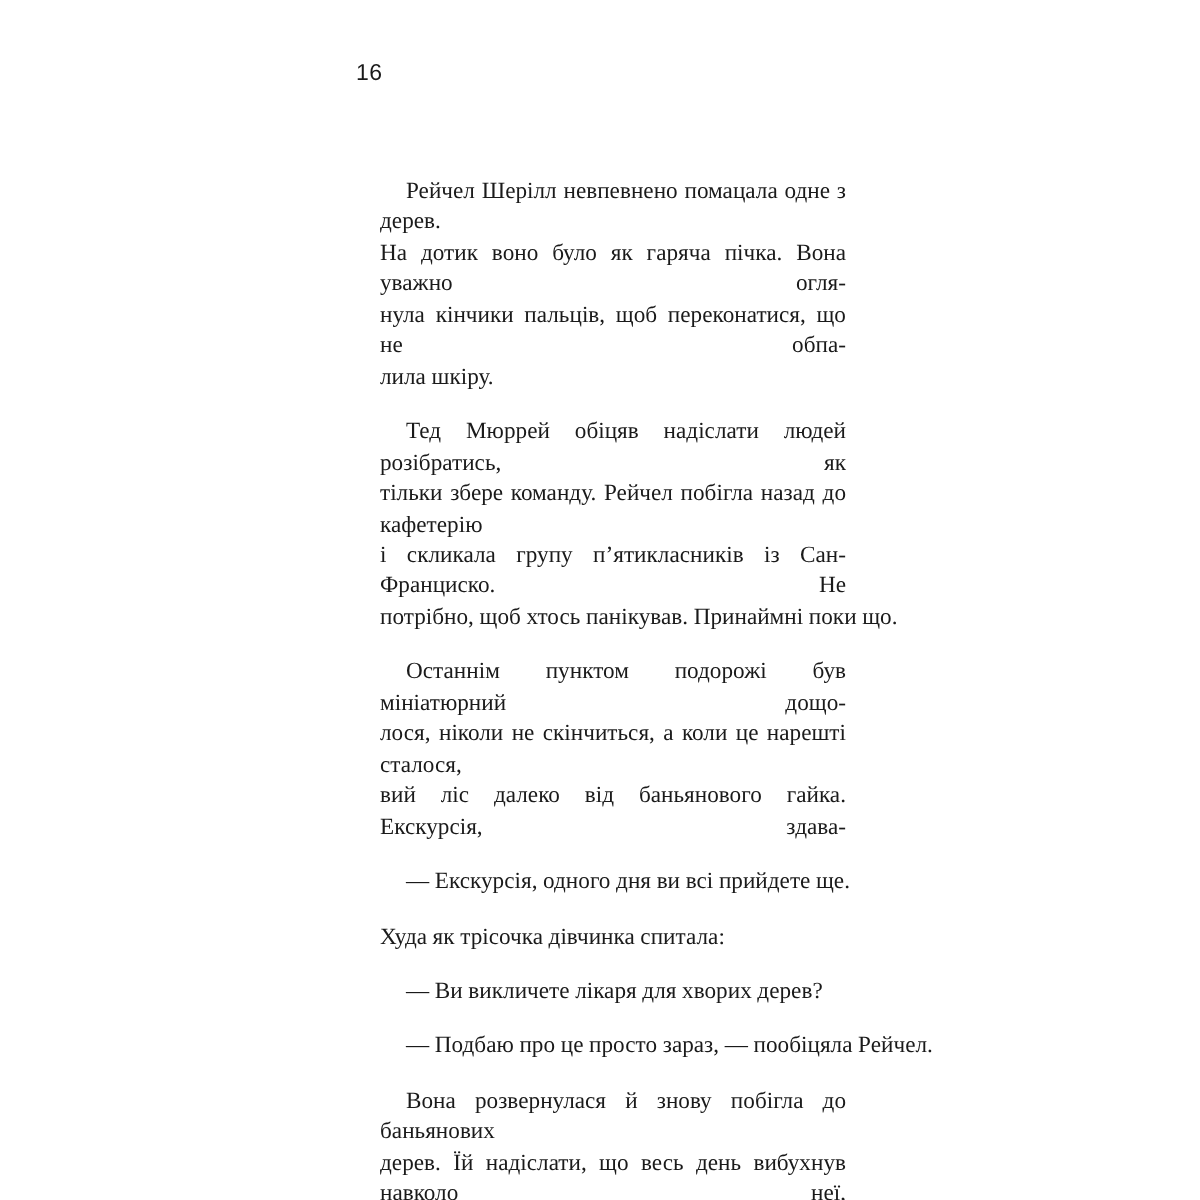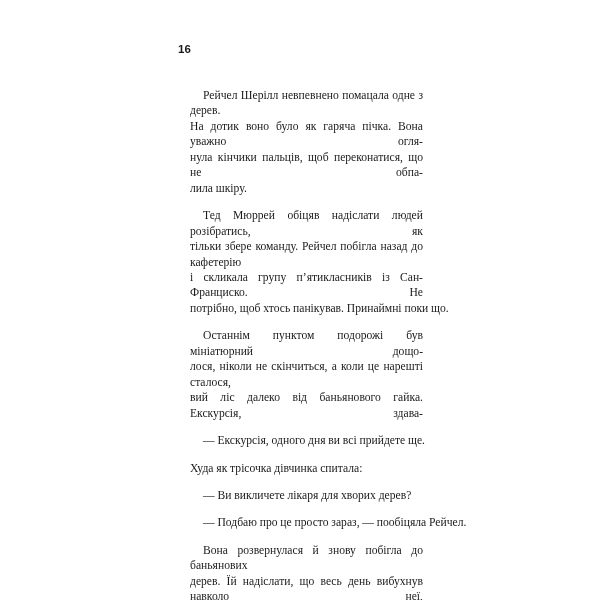--- a/index.html
+++ b/index.html
@@ -15,23 +15,23 @@
     background: #ffffff;
     overflow: hidden;
     font-family: "Liberation Serif", "DejaVu Serif", serif;
     color: #1a1a1a;
     -webkit-font-smoothing: antialiased;
   }
   
   .folio {
     position: absolute;
     left: 178px;
-    top: 44px;
+    top: 32px;
     font-family: "Liberation Sans", "DejaVu Sans", sans-serif;
-    font-weight: bold;
+    font-weight: normal;
     font-size: 11.5px;
     letter-spacing: 0.2px;
     color: #1a1a1a;
     line-height: 1;
   }
   
   .textblock {
     position: absolute;
     left: 178px;
     top: 76px;

